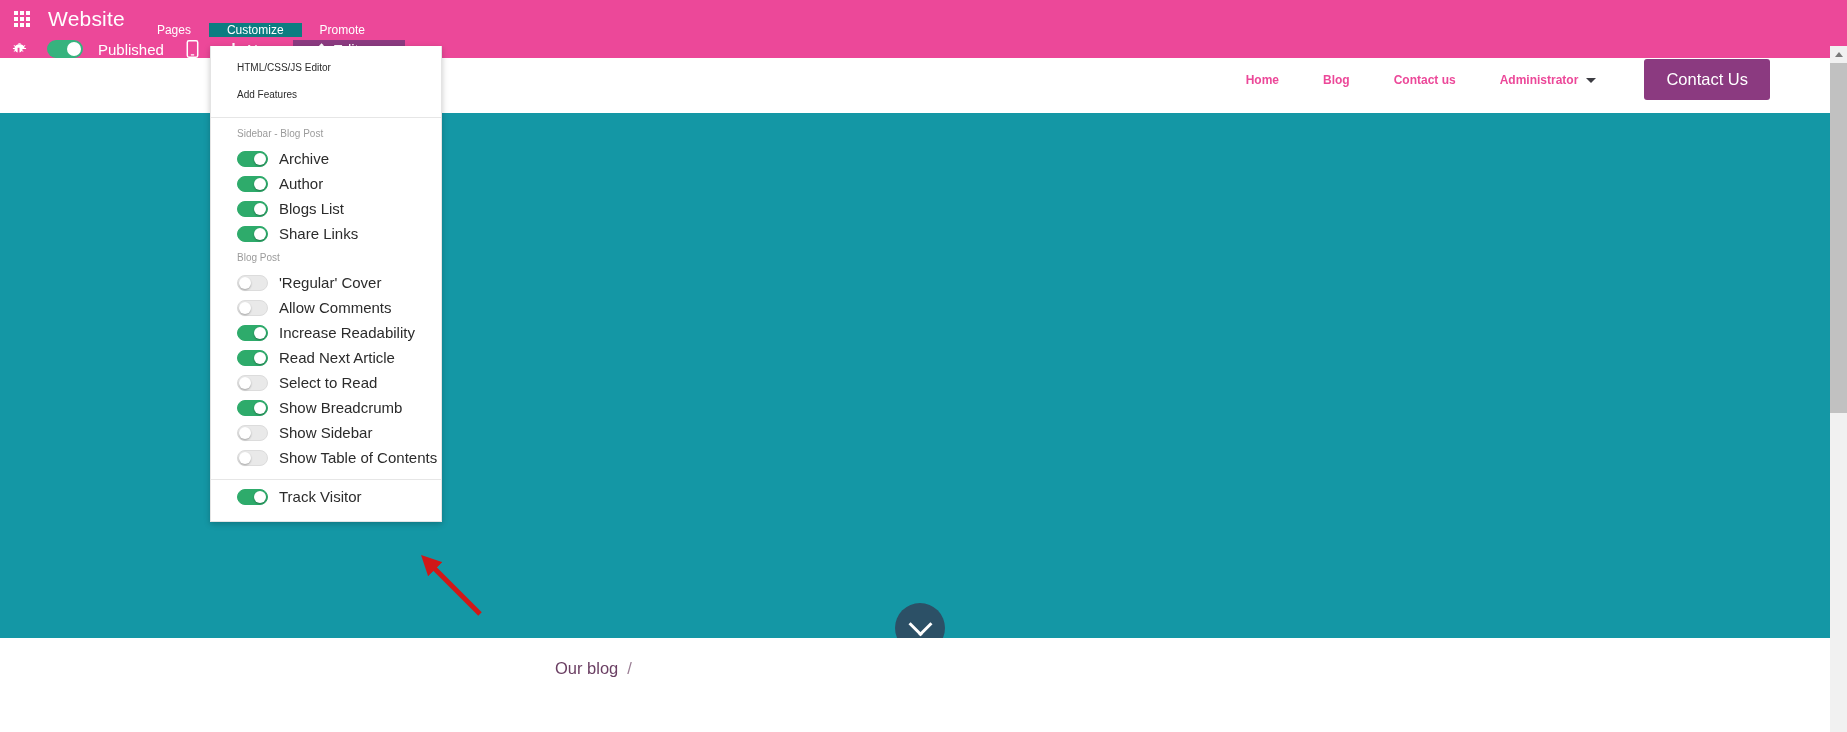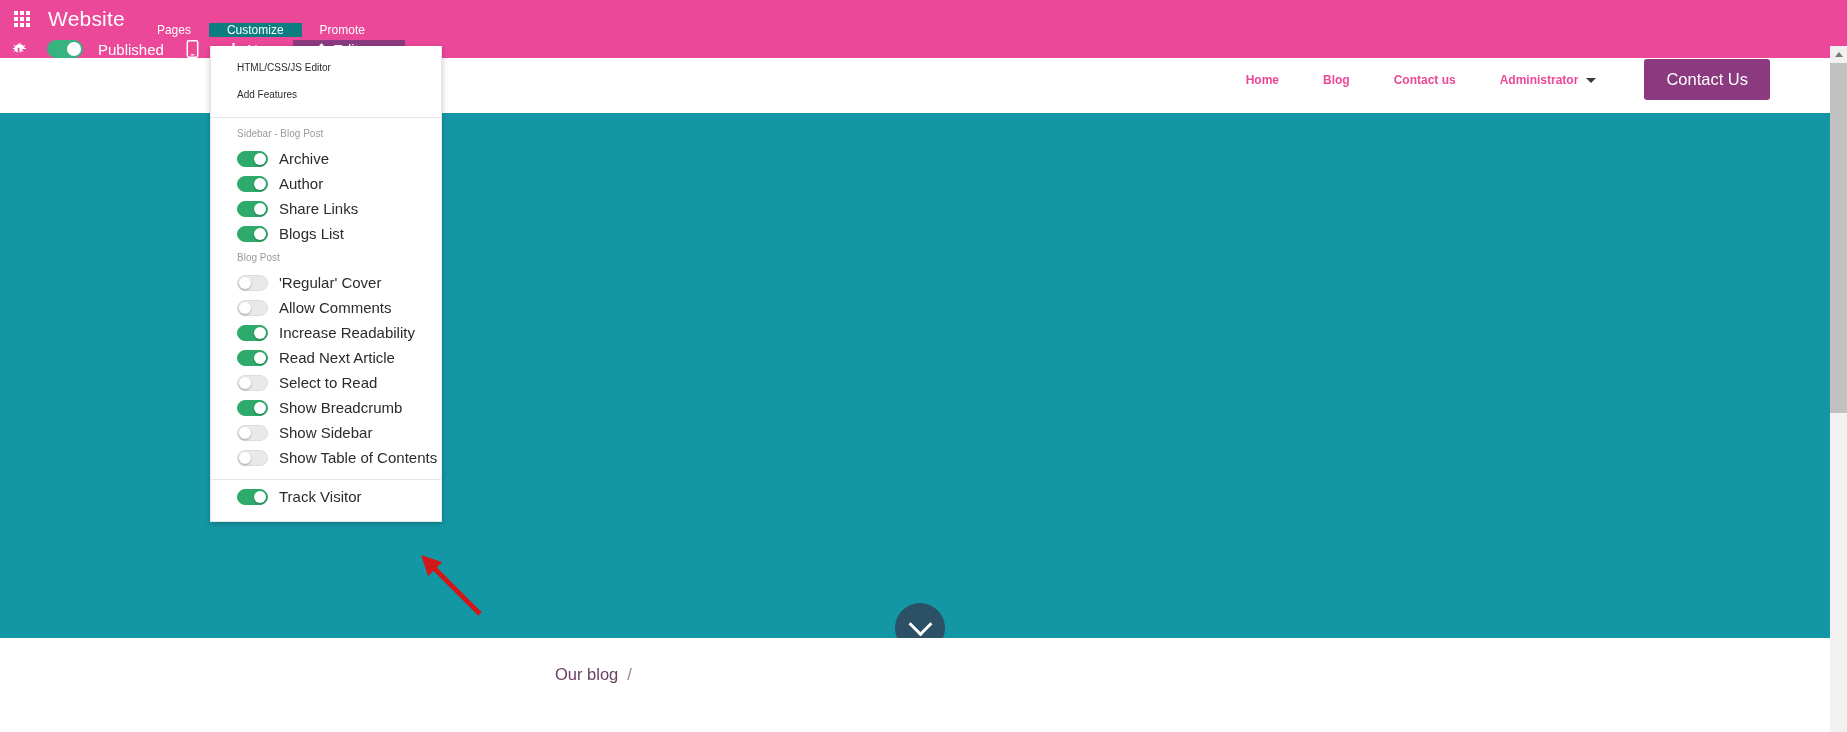--- a/index.html
+++ b/index.html
@@ -243,21 +243,21 @@
   }
 
   .site-footer-area {
     position: relative;
     background: #ffffff;
     height: 94px;
   }
   .breadcrumb {
     position: absolute;
     left: 555px;
-    top: 27px;
+    top: 21px;
     font-size: 16.5px;
     color: #6b3f63;
     display: flex;
     align-items: center;
     gap: 9px;
     white-space: nowrap;
   }
   .breadcrumb .crumb-link { cursor: pointer; }
   .breadcrumb .crumb-sep { color: #9a7e94; }
 
@@ -484,25 +484,25 @@
     <div class="dd-toggle-row">
       <span class="sw on"></span>
       <span class="dd-toggle-label">Archive</span>
     </div>
     <div class="dd-toggle-row">
       <span class="sw on"></span>
       <span class="dd-toggle-label">Author</span>
     </div>
     <div class="dd-toggle-row">
       <span class="sw on"></span>
+      <span class="dd-toggle-label">Blogs List</span>
+    </div>
+    <div class="dd-toggle-row">
+      <span class="sw on"></span>
       <span class="dd-toggle-label">Share Links</span>
-    </div>
-    <div class="dd-toggle-row">
-      <span class="sw on"></span>
-      <span class="dd-toggle-label">Blogs List</span>
     </div>
 
     <div class="dd-section-title">Blog Post</div>
 
     <div class="dd-toggle-row">
       <span class="sw"></span>
       <span class="dd-toggle-label">'Regular' Cover</span>
     </div>
     <div class="dd-toggle-row">
       <span class="sw"></span>

